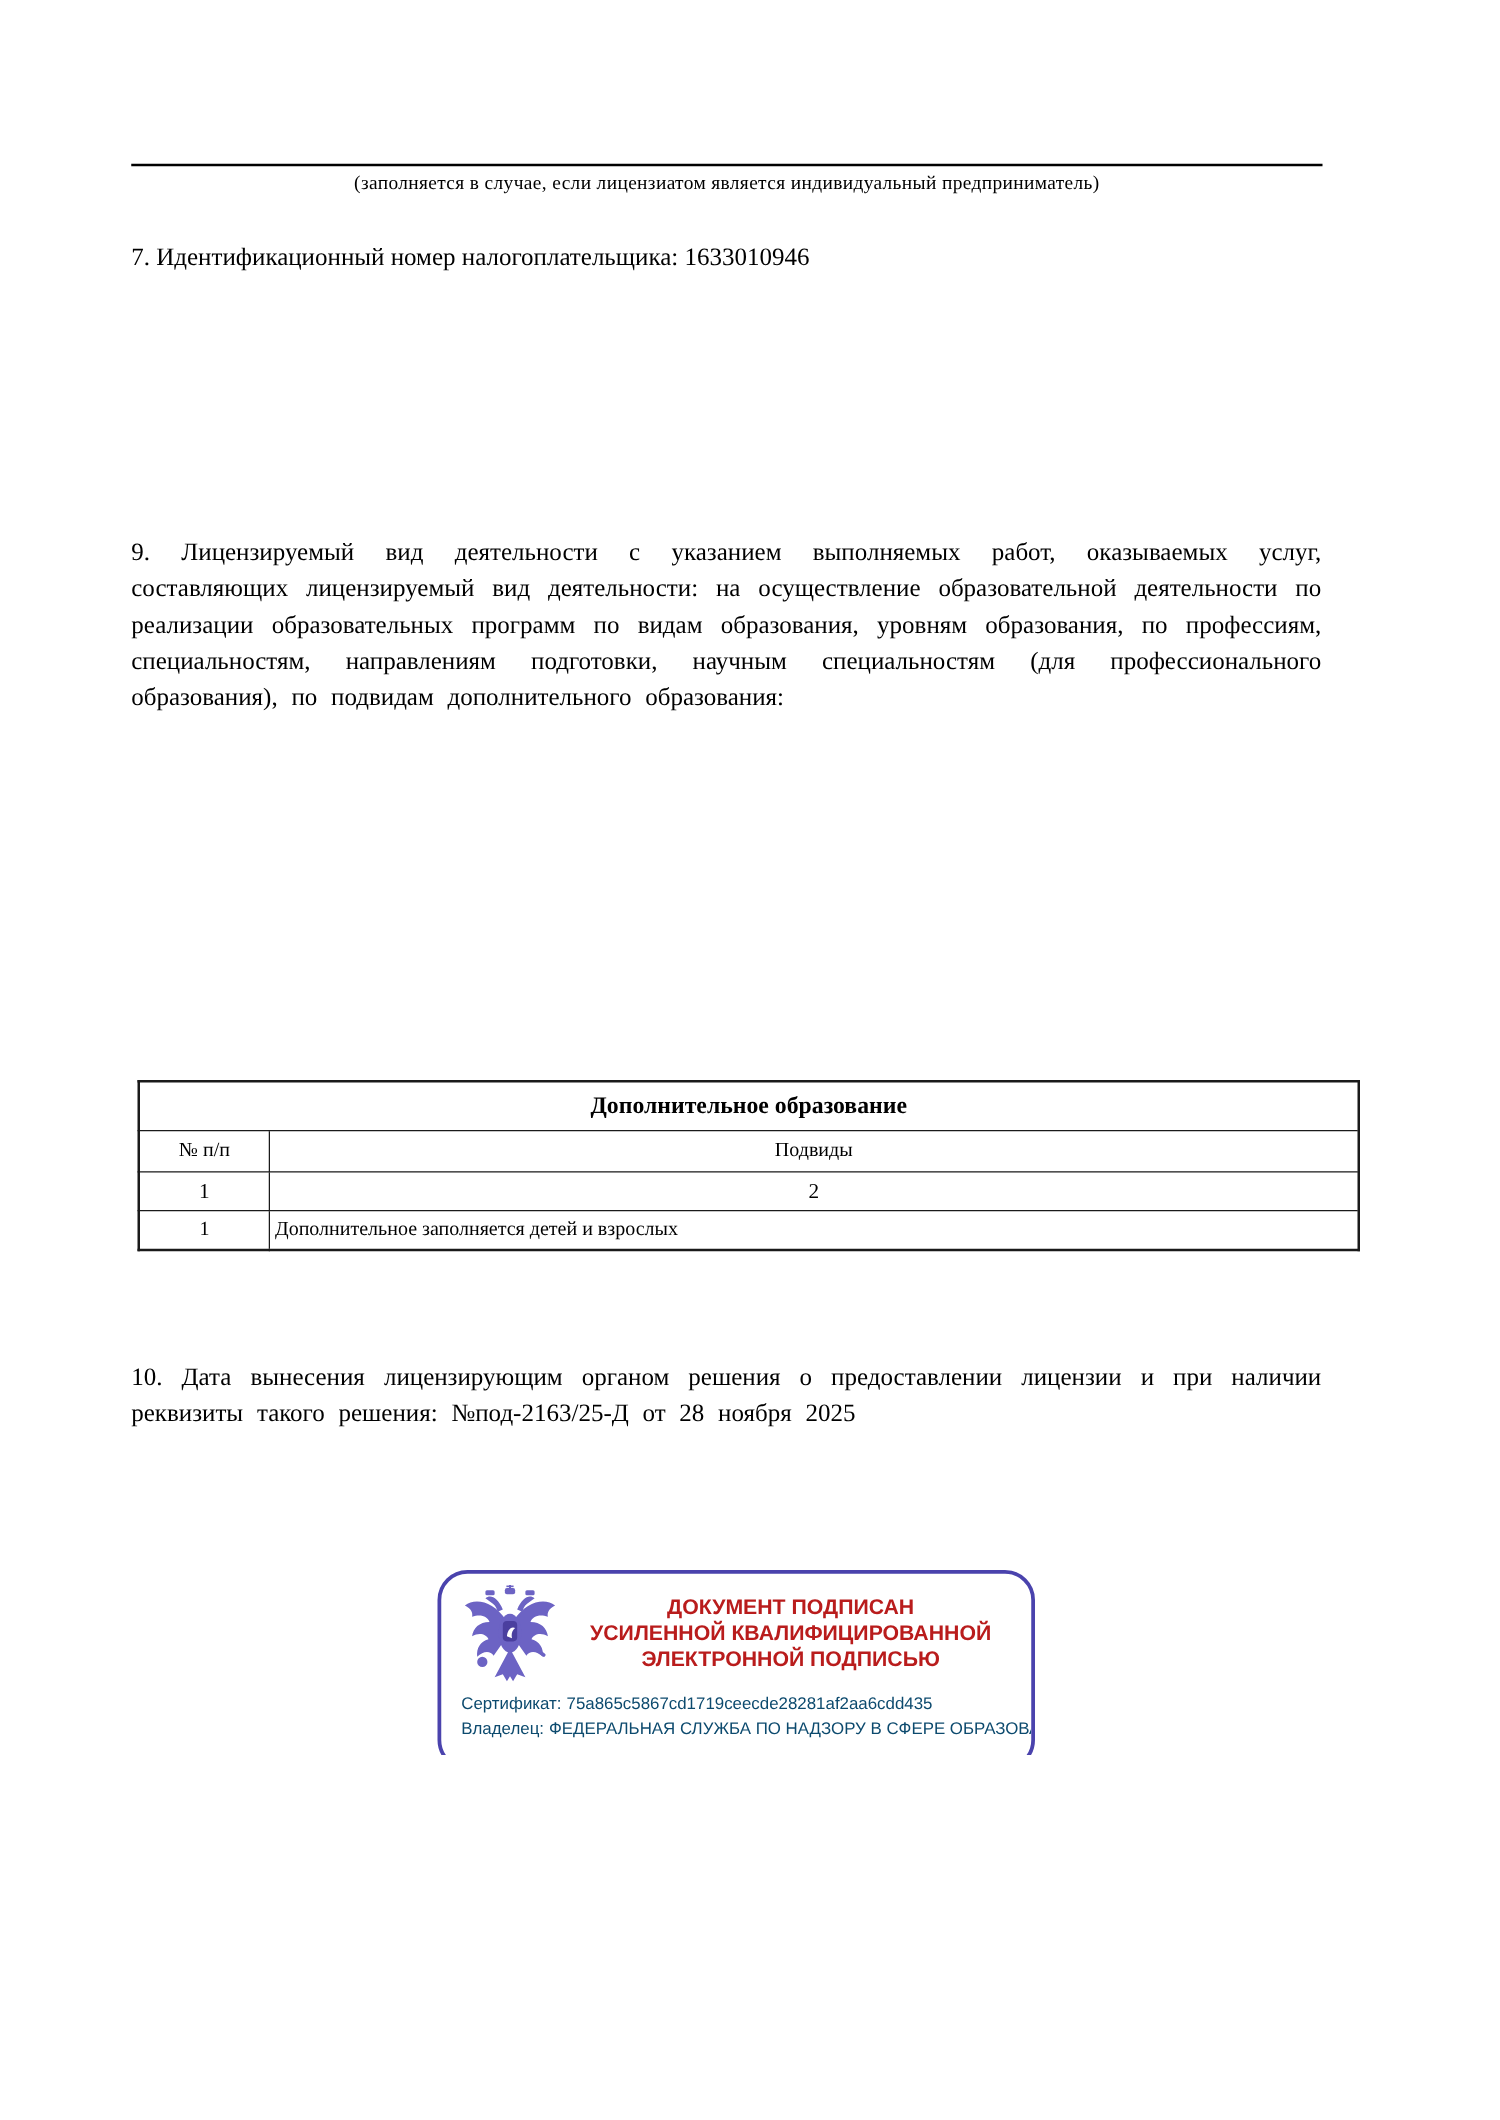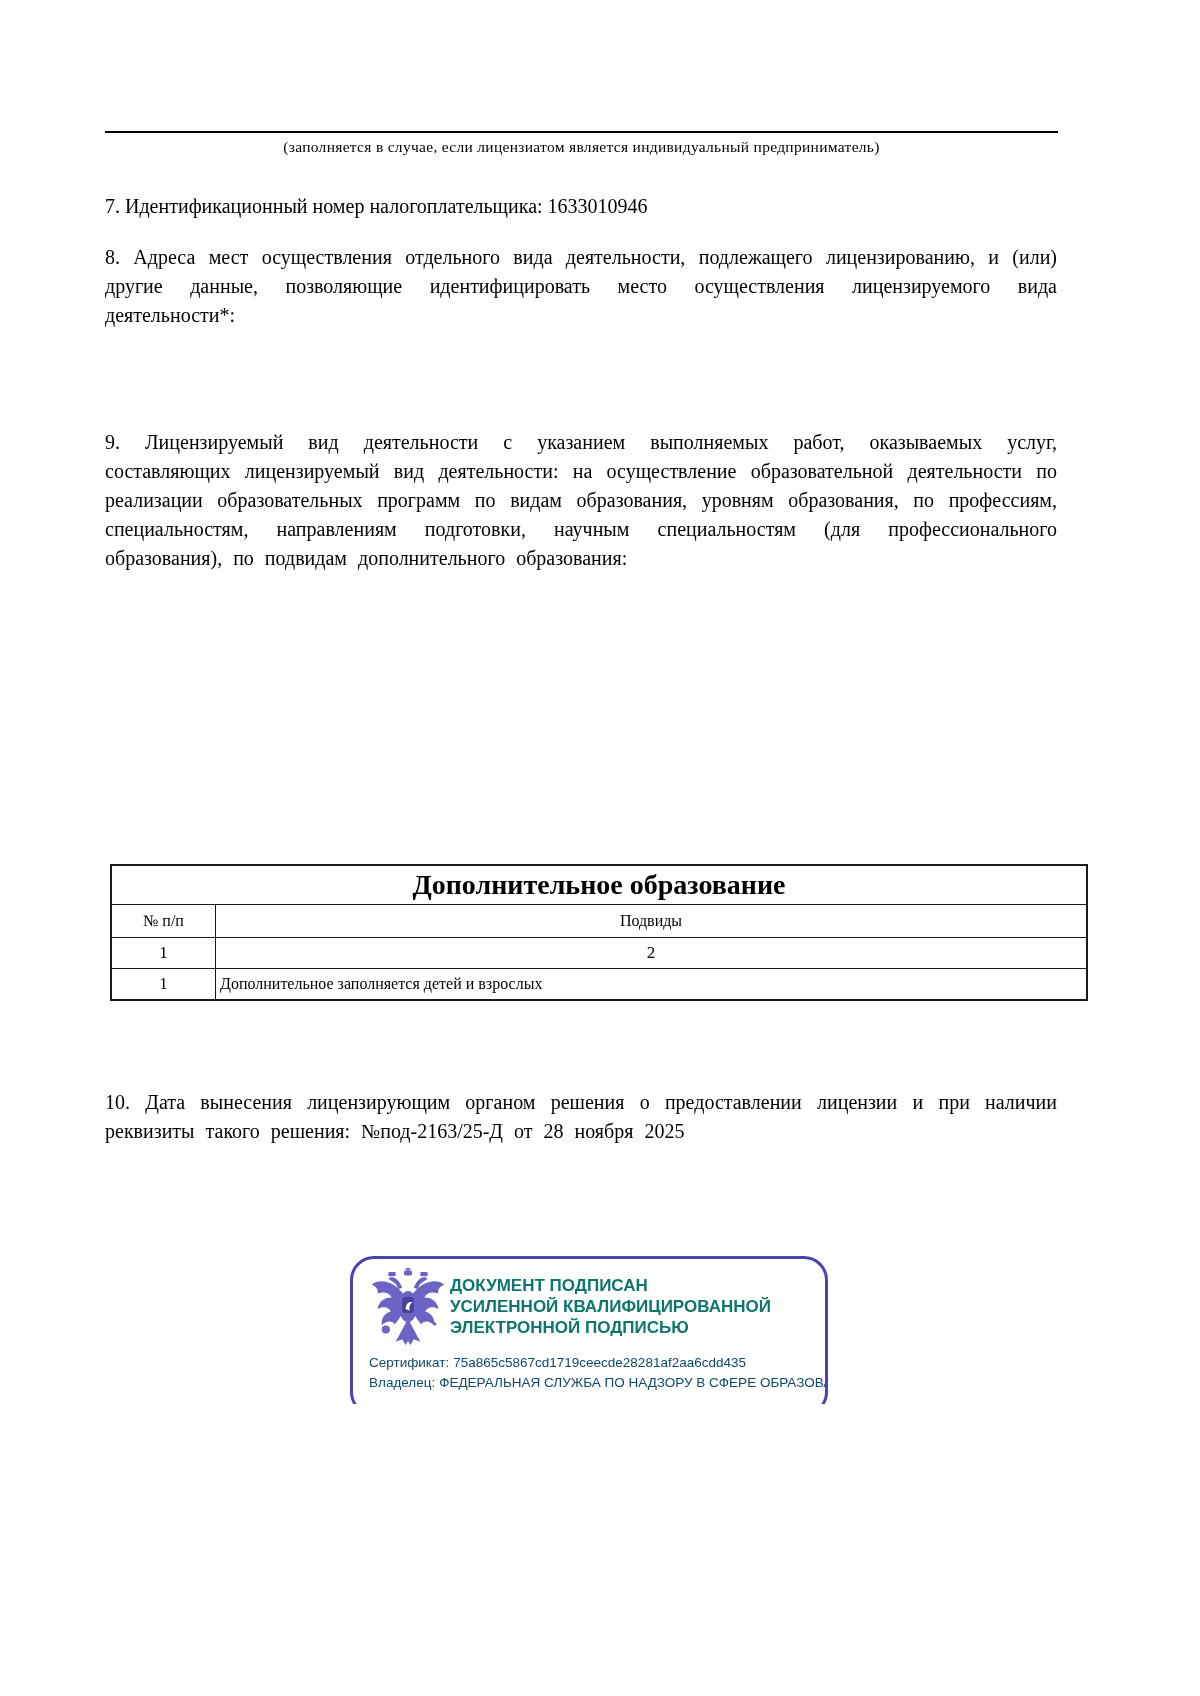--- a/index.html
+++ b/index.html
@@ -53,21 +53,21 @@
   }
   table.lic-table td {
     border: 1px solid #1a1a1a;
     padding: 2px 4px;
     vertical-align: middle;
   }
   table.lic-table { border: 2px solid #1a1a1a; }
   .tbl-title td {
     text-align: center;
     font-weight: bold;
-    font-size: 28px;
+    font-size: 19px;
     height: 34px;
   }
   .tbl-head td { text-align: center; height: 28px; }
   .tbl-nums td { text-align: center; font-size: 17px; height: 26px; }
   .tbl-row td { height: 26px; }
   .col-num { width: 95px; text-align: center; }
 
   .stamp {
     position: absolute;
     left: 350px; top: 1256px;
@@ -80,24 +80,25 @@
     background: #fff;
   }
   .stamp-top {
     display: flex;
     align-items: flex-start;
     padding: 9px 10px 0 13px;
   }
   .stamp-emblem { width: 84px; height: 82px; flex: none; }
   .stamp-title {
     flex: 1;
+    text-align: center;
     font-weight: bold;
     font-size: 17px;
     line-height: 21px;
-    color: #0f766e;
+    color: #b91c1c;
     padding-top: 7px;
   }
   .stamp-info {
     padding: 3px 0 0 16px;
     font-size: 13.5px;
     line-height: 20px;
     color: #0c4a6e;
     white-space: nowrap;
     overflow: hidden;
   }
@@ -115,21 +116,20 @@
 <body>
 
 <div class="page">
 
   <div class="top-rule"></div>
   <div class="top-note">(заполняется в случае, если лицензиатом является индивидуальный предприниматель)</div>
 
   <div class="para p7">7. Идентификационный номер налогоплательщика: 1633010946</div>
 
   <div class="para p8 justified">
-    <div>8. Адреса мест осуществления отдельного вида деятельности, подлежащего лицензированию, и (или) другие данные, позволяющие идентифицировать место осуществления лицензируемого вида деятельности*:</div>
   </div>
 
   <div class="para p9 justified">9. Лицензируемый вид деятельности с указанием выполняемых работ, оказываемых услуг, составляющих лицензируемый вид деятельности: на осуществление образовательной деятельности по реализации образовательных программ по видам образования, уровням образования, по профессиям, специальностям, направлениям подготовки, научным специальностям (для профессионального образования), по подвидам дополнительного образования:</div>
 
   <table class="lic-table">
     <tbody>
       <tr class="tbl-title">
         <td colspan="2">Дополнительное образование</td>
       </tr>
       <tr class="tbl-head">

